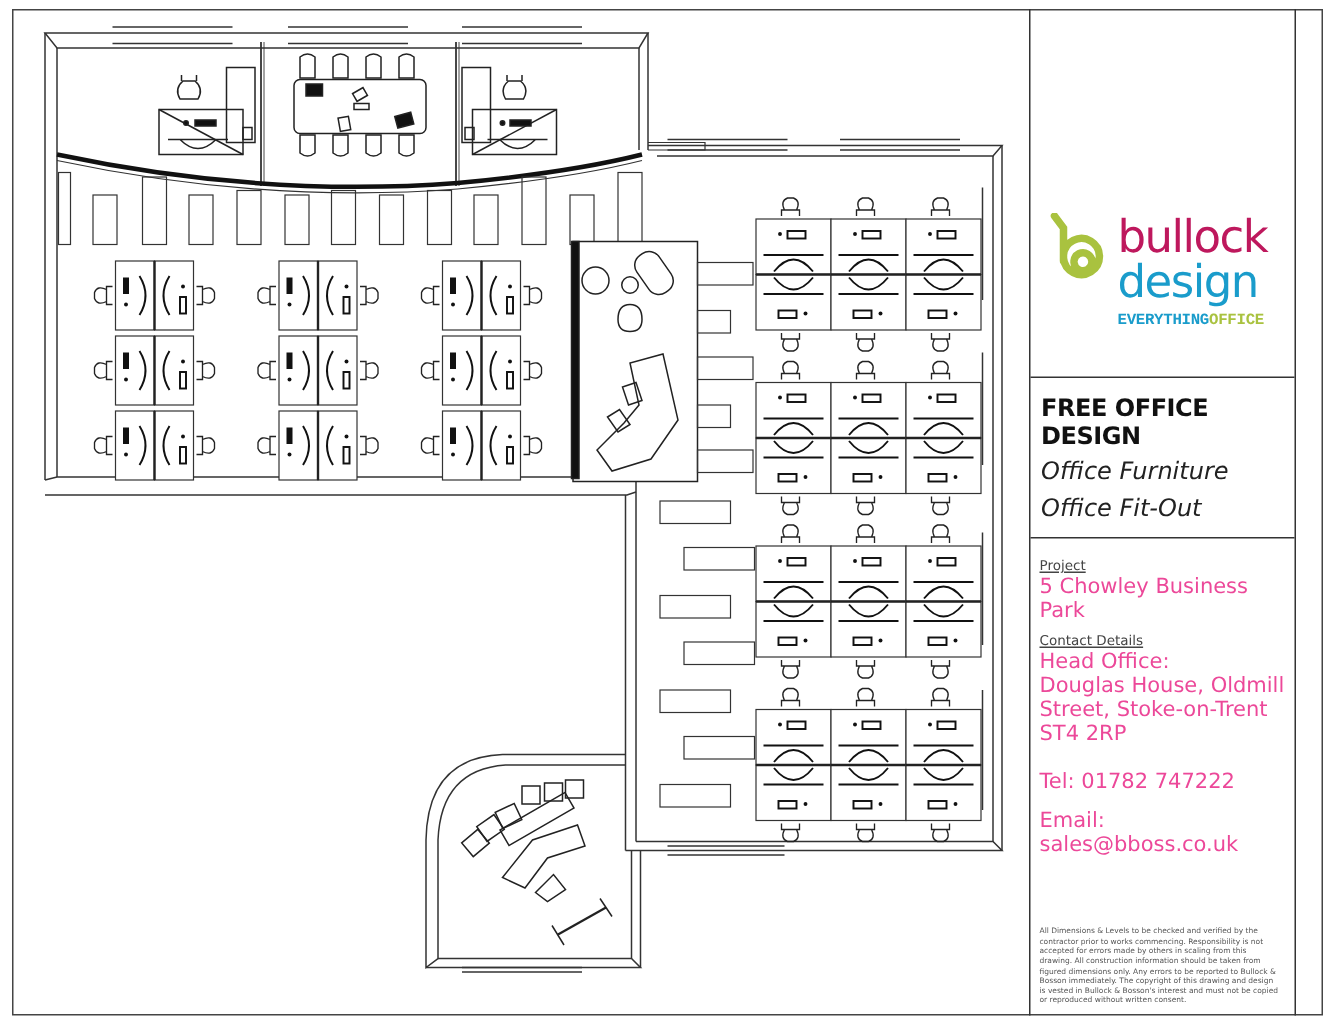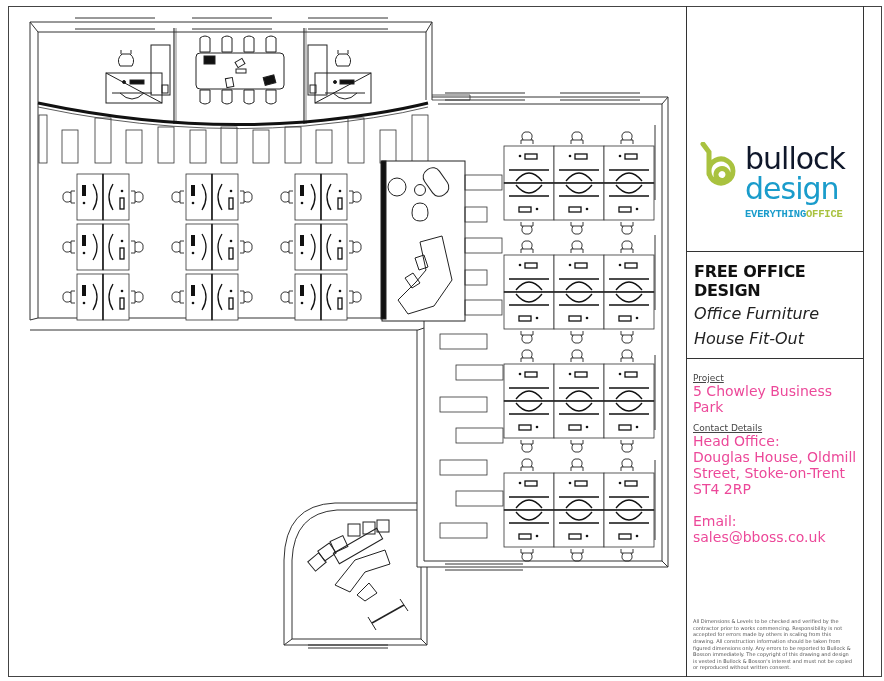--- a/index.html
+++ b/index.html
@@ -223,33 +223,34 @@
         <line x1="400" y1="599" x2="408" y2="611"></line>
     </g>
   </g>
 </svg>
 
 <div id="titleblock">
   <div class="tb-sec tb-logo">
     <svg style="position:absolute;left:12px;top:136px" width="40" height="56" viewBox="0 0 40 56">
       <path d="M4,2 L10,10 L10,32 M10,28 a12,12 0 1,1 0,2 M17,32 a6,6 0 1,1 0,1" fill="none" stroke="#a9c23f" stroke-width="5" stroke-linecap="round"></path>
     </svg>
-    <div class="logo-word" style="top:138px;color:#0f172a">bullock</div>
+    <div class="logo-word" style="top:138px;color:#be185d">bullock</div>
     <div class="logo-word" style="top:168px;color:#1a9ccb">design</div>
     <div class="logo-tag"><span style="color:#1a9ccb">EVERYTHING</span><span style="color:#a9c23f">OFFICE</span></div>
   </div>
 
   <div class="tb-sec tb-head">
     <p class="h-bold">FREE OFFICE DESIGN</p>
     <p class="h-norm">Office Furniture</p>
-    <p class="h-norm">House Fit-Out</p>
+    <p class="h-norm">Office Fit-Out</p>
   </div>
 
   <div class="tb-sec tb-info">
     <p class="lbl">Project</p>
     <p class="val">5 Chowley Business Park</p>
     <p class="lbl">Contact Details</p>
     <p class="val" style="margin:0">Head Office:</p>
     <p class="val" style="margin-bottom:16px">Douglas House, Oldmill Street, Stoke-on-Trent ST4 2RP</p>
+    <p class="val" style="margin-bottom:10px">Tel: 01782 747222</p>
     <p class="val">Email: sales@bboss.co.uk</p>
     <div class="disclaimer">All Dimensions &amp; Levels to be checked and verified by the contractor prior to works commencing. Responsibility is not accepted for errors made by others in scaling from this drawing. All construction information should be taken from figured dimensions only. Any errors to be reported to Bullock &amp; Bosson immediately. The copyright of this drawing and design is vested in Bullock &amp; Bosson's interest and must not be copied or reproduced without written consent.</div>
   </div>
 </div>
 
 </body></html>

